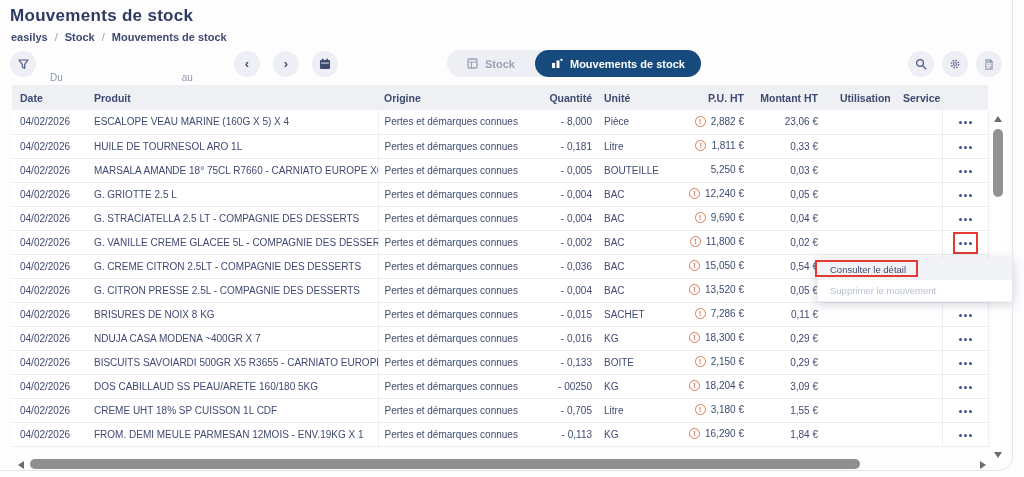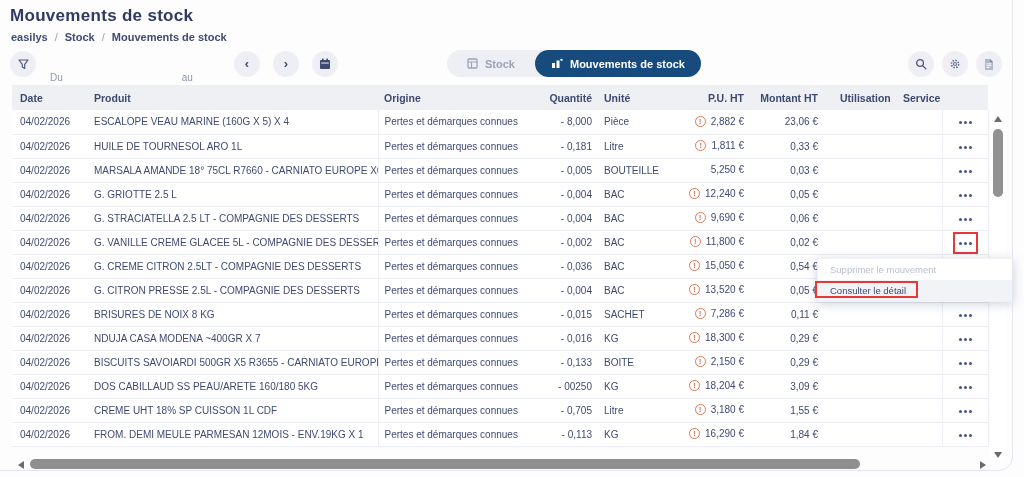--- a/index.html
+++ b/index.html
@@ -276,21 +276,21 @@
           </td>
         </tr>
 
         <tr>
           <td class="c-date">04/02/2026</td>
           <td class="c-prod">G. STRACIATELLA 2.5 LT - COMPAGNIE DES DESSERTS</td>
           <td class="c-orig">Pertes et démarques connues</td>
           <td class="c-qty">- 0,004</td>
           <td class="c-unit">BAC</td>
           <td class="c-pu"><span class="warn"></span><span>9,690 €</span></td>
-          <td class="c-amt">0,06 €</td>
+          <td class="c-amt">0,04 €</td>
           <td class="c-util"></td>
           <td class="c-serv"></td>
           <td class="c-act">
             <button class="dots-btn"><span class="dots"></span></button>
           </td>
         </tr>
 
         <tr>
           <td class="c-date">04/02/2026</td>
           <td class="c-prod">G. VANILLE CREME GLACEE 5L - COMPAGNIE DES DESSERTS</td>
@@ -435,18 +435,18 @@
   <div class="v-down"></div>
 </div>
 
 <div class="hscroll">
   <div class="h-left"></div>
   <div class="h-thumb"></div>
   <div class="h-right"></div>
 </div>
 
 <div class="context-menu">
-  <div class="menu-item disabled">Supprimer le mouvement</div>
   <div class="menu-item highlighted">
     <span>Consulter le détail</span>
     <div class="annot annot-detail"></div>
   </div>
+  <div class="menu-item disabled">Supprimer le mouvement</div>
 </div>
 
 </body></html>

